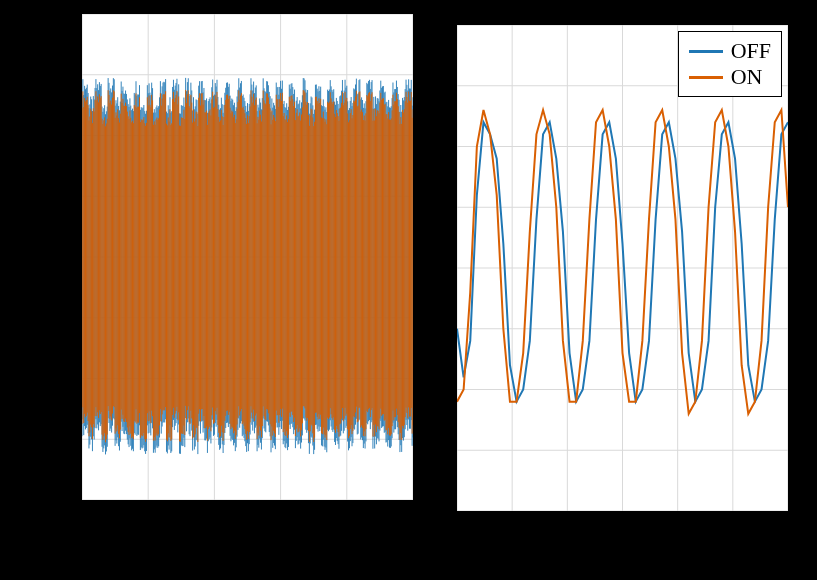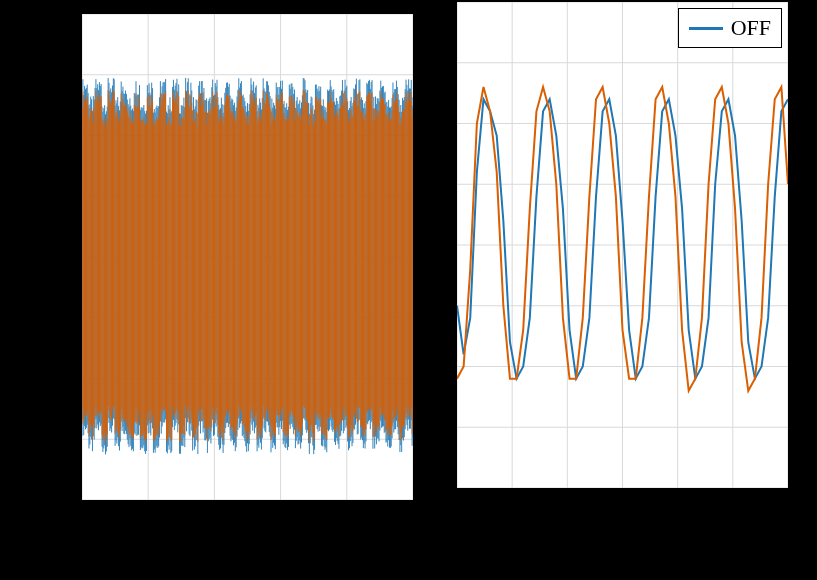--- a/index.html
+++ b/index.html
@@ -38,21 +38,21 @@
           <line x1="0" x2="331" y1="60.74999999999994" y2="60.74999999999994"></line>
           <line x1="0" x2="331" y1="0" y2="0"></line>
         </g>
       <g id="seriesL">
           <path d="M0,422.2125L0,82.01249999999999M0.8710526315789475,405.4146926456048L0.8710526315789475,65.21469264560477M1.742105263157895,421.16969886347L1.742105263157895,80.96969886346994M2.613157894736842,412.0388933231117L2.613157894736842,71.83889332311173M3.48421052631579,415.40120305616585L3.48421052631579,75.20120305616581M4.355263157894737,413.9478358170583L4.355263157894737,73.74783581705833M5.226315789473684,410.80206856231126L5.226315789473684,70.60206856231127M6.097368421052632,419.1948021281089L6.097368421052632,78.99480212810886M6.96842105263158,434.43945263456527L6.96842105263158,94.23945263456528M7.839473684210527,430.6028425657476L7.839473684210527,90.40284256574762M8.710526315789474,422.7316873653073L8.710526315789474,82.53168736530728M9.58157894736842,425.4713200946959L9.58157894736842,85.27132009469591M10.452631578947368,437.1744277902735L10.452631578947368,96.97442779027347M11.323684210526316,422.30049389213684L11.323684210526316,82.1004938921368M12.194736842105264,425.56544085514923L12.194736842105264,85.36544085514925M13.06578947368421,414.1603960079632L13.06578947368421,73.96039600796314M13.93684210526316,405.32013355843065L13.93684210526316,65.12013355843061M14.807894736842107,414.29928493462353L14.807894736842107,74.0992849346236M15.678947368421055,410.47220557413146L15.678947368421055,70.27220557413148M16.55,416.3323202870246L16.55,76.13232028702458M17.42105263157895,408.3546234528818L17.42105263157895,68.15462345288182M18.292105263157897,412.07884255984175L18.292105263157897,71.87884255984176M19.16315789473684,410.16802706056626L19.16315789473684,69.96802706056621M20.03421052631579,432.7950602959914L20.03421052631579,92.59506029599146M20.905263157894737,437.9632024698256L20.905263157894737,97.76320246982561M21.776315789473685,434.41468974311994L21.776315789473685,94.21468974311995M22.647368421052633,431.4102208803188L22.647368421052633,91.21022088031873M23.51842105263158,440.43171253066953L23.51842105263158,100.23171253066954M24.38947368421053,437.4867688566057L24.38947368421053,97.28676885660565M25.260526315789473,432.7794735081473L25.260526315789473,92.57947350814732M26.13157894736842,404.2593807951661L26.13157894736842,64.05938079516613M27.00263157894737,409.0283858960667L27.00263157894737,68.82838589606666M27.87368421052632,417.0055886846752L27.87368421052632,76.80558868467523M28.74473684210526,414.59365685576415L28.74473684210526,74.3936568557641M29.615789473684213,418.5566040324131L29.615789473684213,78.35660403241303M30.48684210526316,411.7163449427959L30.48684210526316,71.51634494279585M31.35789473684211,404.3242870448056L31.35789473684211,64.12428704480567M32.22894736842105,405.43513780245735L32.22894736842105,65.2351378024573M33.1,431.86670844998076L33.1,91.66670844998072M33.97105263157895,426.43696095246133L33.97105263157895,86.23696095246129M34.8421052631579,429.5634785104463L34.8421052631579,89.36347851044627M35.713157894736845,423.4105365323756L35.713157894736845,83.21053653237561M36.58421052631579,432.18007860190994L36.58421052631579,91.98007860190995M37.45526315789474,436.51126794363273L37.45526315789474,96.31126794363269M38.32631578947368,427.77632109898786L38.32631578947368,87.57632109898788M39.19736842105263,407.7059194996592L39.19736842105263,67.50591949965923M40.06842105263158,417.05135368604596L40.06842105263158,76.85135368604597M40.93947368421053,412.84664464477174L40.93947368421053,72.6466446447717M41.810526315789474,419.61488164172226L41.810526315789474,79.41488164172222M42.68157894736842,420.12783300276567L42.68157894736842,79.92783300276568M43.55263157894737,416.704906166353L43.55263157894737,76.50490616635295M44.42368421052632,420.10038732835994L44.42368421052632,79.90038732835995M45.294736842105266,425.63882837540103L45.294736842105266,85.43882837540104M46.165789473684214,430.3428030209996L46.165789473684214,90.14280302099957M47.03684210526316,433.0628672533961L47.03684210526316,92.86286725339613M47.9078947368421,424.52889822504187L47.9078947368421,84.32889822504183M48.77894736842106,431.786609334272L48.77894736842106,91.586609334272M49.650000000000006,436.33703043179116L49.650000000000006,96.13703043179117M50.52105263157895,434.79974771670476L50.52105263157895,94.59974771670471M51.3921052631579,437.249604596083L51.3921052631579,97.04960459608293M52.26315789473684,419.1177236193222L52.26315789473684,78.91772361932215M53.13421052631579,420.71447062600083L53.13421052631579,80.51447062600084M54.00526315789474,407.43390312704395L54.00526315789474,67.23390312704396M54.876315789473686,421.9086788382236L54.876315789473686,81.70867883822359M55.74736842105264,420.60767727222174L55.74736842105264,80.40767727222175M56.61842105263158,420.79956743216326L56.61842105263158,80.59956743216327M57.48947368421052,411.3208992459458L57.48947368421052,71.1208992459458M58.36052631578948,436.0365462279151L58.36052631578948,95.836546227915M59.231578947368426,433.36493657429645L59.231578947368426,93.16493657429646M60.10263157894737,434.45646699428744L60.10263157894737,94.2564669942874M60.97368421052632,433.73342790223865L60.97368421052632,93.53342790223866M61.84473684210526,431.19078651737584L61.84473684210526,90.99078651737585M62.71578947368422,437.27970624536266L62.71578947368422,97.07970624536267M63.58684210526316,439.91100288167206L63.58684210526316,99.71100288167207M64.4578947368421,436.96985204672995L64.4578947368421,96.76985204672997M65.32894736842105,411.37058213698515L65.32894736842105,71.17058213698516M66.2,419.4036116053612L66.2,79.20361160536117M67.07105263157895,409.58698058413137L67.07105263157895,69.38698058413132M67.9421052631579,418.8561559777092L67.9421052631579,78.65615597770915M68.81315789473685,421.4072351147688L68.81315789473685,81.20723511476876M69.6842105263158,408.83754718255784L69.6842105263158,68.63754718255791M70.55526315789474,414.34902555323305L70.55526315789474,74.14902555323306M71.42631578947369,438.8057745716122L71.42631578947369,98.60577457161213M72.29736842105264,435.38230421865376L72.29736842105264,95.18230421865371M73.16842105263159,438.7229943596203L73.16842105263159,98.52299435962027M74.03947368421052,433.57838496645763L74.03947368421052,93.37838496645759M74.91052631578948,431.6018427350953L74.91052631578948,91.40184273509533M75.78157894736843,433.9136425548724L75.78157894736843,93.71364255487242M76.65263157894736,432.3430526595397L76.65263157894736,92.1430526595397M77.52368421052633,423.524226855995L77.52368421052633,83.324226855995M78.39473684210526,407.3515712332272L78.39473684210526,67.15157123322723M79.26578947368422,419.63433974833L79.26578947368422,79.43433974832993M80.13684210526316,412.55834357875267L80.13684210526316,72.35834357875257M81.0078947368421,408.7740515102258L81.0078947368421,68.57405151022579M81.87894736842107,407.9798306021372L81.87894736842107,67.77983060213722M82.75,408.5234999830667L82.75,68.32349998306677M83.62105263157895,405.3011801610657L83.62105263157895,65.10118016106571M84.4921052631579,437.7721255264099L84.4921052631579,97.57212552640988M85.36315789473684,439.42103957260167L85.36315789473684,99.22103957260174M86.23421052631579,431.5084907557892L86.23421052631579,91.3084907557892M87.10526315789474,435.6235719554637L87.10526315789474,95.42357195546373M87.97631578947369,423.43376127213344L87.97631578947369,83.23376127213339M88.84736842105264,438.99888063302797L88.84736842105264,98.79888063302792M89.71842105263157,437.4206013664645L89.71842105263157,97.22060136646445M90.58947368421053,413.1441877261687L90.58947368421053,72.9441877261687M91.46052631578948,405.9339831349771L91.46052631578948,65.73398313497705M92.33157894736843,415.947825389074L92.33157894736843,75.74782538907402M93.20263157894738,411.78048889142957L93.20263157894738,71.58048889142958M94.07368421052632,409.1475737843615L94.07368421052632,68.94757378436151M94.94473684210527,404.9881270232856L94.94473684210527,64.78812702328565M95.8157894736842,418.41898159990524L95.8157894736842,78.21898159990525M96.68684210526317,410.526700366287L96.68684210526317,70.32670036628696M97.55789473684212,439.57975877901004L97.55789473684212,99.37975877900999M98.42894736842105,439.86360884707767L98.42894736842105,99.66360884707763M99.30000000000001,431.33576829698904L99.30000000000001,91.135768296989M100.17105263157896,432.11306410321794L100.17105263157896,91.91306410321795M101.0421052631579,431.91588057696424L101.0421052631579,91.71588057696425M101.91315789473684,423.736551735347L101.91315789473684,83.53655173534702M102.7842105263158,433.11848861760694L102.7842105263158,92.9184886176069M103.65526315789474,404.0765384916279L103.65526315789474,63.87653849162791M104.52631578947368,417.3292125447647L104.52631578947368,77.12921254476464M105.39736842105265,408.31252882651677L105.39736842105265,68.11252882651672M106.26842105263158,404.46284507238414L106.26842105263158,64.2628450723841M107.13947368421053,420.26872010568167L107.13947368421053,80.06872010568168M108.01052631578948,422.1932635308511L108.01052631578948,81.99326353085104M108.88157894736844,408.88276113318625L108.88157894736844,68.6827611331862M109.75263157894737,416.63324598133704L109.75263157894737,76.43324598133705M110.62368421052632,436.6236733612518L110.62368421052632,96.42367336125182M111.49473684210528,423.40858382843135L111.49473684210528,83.20858382843136M112.36578947368422,435.5221395853303L112.36578947368422,95.32213958533026M113.23684210526316,432.54620255109165L113.23684210526316,92.34620255109166M114.10789473684211,425.59577970051924L114.10789473684211,85.39577970051926M114.97894736842105,426.3193812754609L114.97894736842105,86.11938127546085M115.85000000000001,440.1010272248648L115.85000000000001,99.90102722486483M116.72105263157896,411.8533587545915L116.72105263157896,71.65335875459152M117.59210526315789,407.34571621001453L117.59210526315789,67.14571621001448M118.46315789473685,419.58548274634796L118.46315789473685,79.38548274634792M119.3342105263158,407.4902728480867L119.3342105263158,67.29027284808666M120.20526315789473,407.1796646202316L120.20526315789473,66.97966462023157M121.07631578947368,418.63838839248575L121.07631578947368,78.4383883924857M121.94736842105264,414.18259828484827L121.94736842105264,73.98259828484822M122.81842105263158,426.32752690773543L122.81842105263158,86.1275269077355M123.68947368421053,426.41348438800213L123.68947368421053,86.21348438800209M124.56052631578949,424.6563253048742L124.56052631578949,84.45632530487421M125.43157894736844,438.9261546149961L125.43157894736844,98.726154614996M126.30263157894737,427.2682297333573L126.30263157894737,87.06822973335727M127.17368421052632,425.2416352557237L127.17368421052632,85.04163525572369M128.04473684210527,423.49983432173775L128.04473684210527,83.29983432173776M128.9157894736842,429.48228214141625L128.9157894736842,89.28228214141626M129.78684210526316,413.4413106431623L129.78684210526316,73.24131064316225M130.6578947368421,405.71000891317124L130.6578947368421,65.51000891317125M131.52894736842106,421.91172991263085L131.52894736842106,81.71172991263086M132.4,420.72468435292865L132.4,80.52468435292866M133.27105263157895,409.2704308960598L133.27105263157895,69.07043089605975M134.1421052631579,412.6986382648074L134.1421052631579,72.49863826480743M135.01315789473685,405.94889248334715L135.01315789473685,65.7488924833471M135.8842105263158,423.14093306821667L135.8842105263158,82.94093306821668M136.75526315789475,430.91338108708806L136.75526315789475,90.71338108708801M137.6263157894737,435.8413355209859L137.6263157894737,95.64133552098588M138.49736842105264,434.3959134690682L138.49736842105264,94.19591346906816M139.3684210526316,423.88037786466555L139.3684210526316,83.68037786466556M140.23947368421054,430.4211345892143L140.23947368421054,90.22113458921427M141.11052631578949,439.0298931223715L141.11052631578949,98.82989312237152M141.98157894736843,431.03748531405955L141.98157894736843,90.83748531405956M142.85263157894738,418.9757979510916L142.85263157894738,78.77579795109159M143.72368421052633,413.9544884668377L143.72368421052633,73.75448846683764M144.59473684210528,408.9901789681497L144.59473684210528,68.79017896814963M145.46578947368423,408.6109386536573L145.46578947368423,68.4109386536573M146.33684210526317,413.02969532008154L146.33684210526317,72.82969532008156M147.20789473684212,409.94430386150395L147.20789473684212,69.74430386150397M148.07894736842104,421.8154125938144L148.07894736842104,81.61541259381437M148.95000000000002,427.28458799743214L148.95000000000002,87.08458799743215M149.82105263157897,424.7280728927258L149.82105263157897,84.52807289272573M150.69210526315788,425.8572862867239L150.69210526315788,85.65728628672389M151.56315789473686,431.3668682723692L151.56315789473686,91.16686827236919M152.4342105263158,428.8945958370294L152.4342105263158,88.6945958370294M153.30526315789473,437.1343725936688L153.30526315789473,96.93437259366874M154.17631578947368,433.35170534532716L154.17631578947368,93.15170534532717M155.04736842105265,422.6958850173127L155.04736842105265,82.49588501731273M155.91842105263157,415.9354045072056L155.91842105263157,75.73540450720554M156.78947368421052,404.4766867805153L156.78947368421052,64.27668678051538M157.6605263157895,413.7338319760671L157.6605263157895,73.53383197606712M158.53157894736844,409.43780050576044L158.53157894736844,69.23780050576045M159.40263157894736,407.1222055493341L159.40263157894736,66.92220554933408M160.2736842105263,422.1886269781723L160.2736842105263,81.9886269781723M161.1447368421053,420.7171444268082L161.1447368421053,80.51714442680822M162.0157894736842,423.928334538626L162.0157894736842,83.72833453862603M162.88684210526316,427.2796686126849L162.88684210526316,87.07966861268483M163.75789473684213,432.1209993777038L163.75789473684213,91.92099937770377M164.62894736842105,437.9323775666082L164.62894736842105,97.73237756660825M165.5,429.3084757163148L165.5,89.10847571631473M166.37105263157895,437.1534872247018L166.37105263157895,96.95348722470186M167.2421052631579,430.1685718800999L167.2421052631579,89.96857188009989M168.11315789473684,420.4954231453828L168.11315789473684,80.29542314538276M168.9842105263158,404.4619723045145L168.9842105263158,64.26197230451453M169.85526315789474,410.77432893467665L169.85526315789474,70.57432893467666M170.7263157894737,416.6520123367094L170.7263157894737,76.4520123367094M171.59736842105264,407.75437713569625L171.59736842105264,67.55437713569626M172.46842105263158,419.3159369640438L172.46842105263158,79.11593696404373M173.33947368421056,413.691400176347L173.33947368421056,73.49140017634704M174.21052631578948,411.59014212477604L174.21052631578948,71.39014212477605M175.08157894736843,437.2731574397892L175.08157894736843,97.07315743978921M175.95263157894738,430.92058785143274L175.95263157894738,90.72058785143264M176.82368421052632,433.6719333778583L176.82368421052632,93.4719333778583M177.69473684210527,424.6106373721441L177.69473684210527,84.4106373721441M178.56578947368422,428.77630947225043L178.56578947368422,88.57630947225039M179.43684210526314,435.52211364513914L179.43684210526314,95.32211364513915M180.30789473684212,424.27594629166083L180.30789473684212,84.07594629166084M181.17894736842106,404.5046854463609L181.17894736842106,64.30468544636085M182.05,414.4815821334472L182.05,74.28158213344727M182.92105263157896,417.2603420165178L182.92105263157896,77.06034201651784M183.7921052631579,418.3318906909264L183.7921052631579,78.13189069092641M184.66315789473686,407.3420732905359L184.66315789473686,67.14207329053585M185.53421052631577,407.6817693610095L185.53421052631577,67.48176936100953M186.40526315789475,411.4392715520204L186.40526315789475,71.2392715520204M187.2763157894737,418.0681488982059L187.2763157894737,77.8681488982059M188.14736842105265,422.36158810566695L188.14736842105265,82.16158810566691M189.0184210526316,438.3527870789035L189.0184210526316,98.15278707890343M189.88947368421054,424.6790415876594L189.88947368421054,84.47904158765937M190.76052631578946,433.83197771671587L190.76052631578946,93.63197771671582M191.6315789473684,429.027575001046L191.6315789473684,88.827575001046M192.5026315789474,431.54302936340457L192.5026315789474,91.34302936340458M193.37368421052633,435.1573147485788L193.37368421052633,94.95731474857882M194.24473684210528,408.7676132083801L194.24473684210528,68.56761320838012M195.11578947368423,413.50657445069083L195.11578947368423,73.30657445069079M195.98684210526315,413.16170733231377L195.98684210526315,72.96170733231372M196.8578947368421,420.87125419918357L196.8578947368421,80.67125419918352M197.72894736842105,413.1417285636322L197.72894736842105,72.94172856363218M198.60000000000002,407.01311895017204L198.60000000000002,66.81311895017211M199.47105263157897,414.9984304067514L199.47105263157897,74.79843040675144M200.34210526315792,406.7456398240849L200.34210526315792,66.5456398240849M201.21315789473687,430.245685045243L201.21315789473687,90.04568504524303M202.0842105263158,427.0987898492679L202.0842105263158,86.89878984926787M202.95526315789473,433.20216904929913L202.95526315789473,93.00216904929914M203.82631578947368,434.19588622391586L203.82631578947368,93.99588622391582M204.69736842105266,429.4345136413009L204.69736842105266,89.23451364130085M205.5684210526316,436.15766439818776L205.5684210526316,95.95766439818777M206.43947368421055,432.97497239055235L206.43947368421055,92.7749723905523M207.31052631578947,410.7764767978465L207.31052631578947,70.57647679784651M208.18157894736842,414.9486095979954L208.18157894736842,74.74860959799548M209.05263157894737,410.03076391202484L209.05263157894737,69.83076391202485M209.92368421052632,409.3891162176662L209.92368421052632,69.18911621766614M210.7947368421053,413.26023003397967L210.7947368421053,73.06023003397968M211.66578947368424,420.1626444083796L211.66578947368424,79.96264440837956M212.53684210526316,415.76011163329133L212.53684210526316,75.56011163329134M213.4078947368421,434.1518805962338L213.4078947368421,93.95188059623382M214.27894736842106,426.85726367789493L214.27894736842106,86.65726367789495M215.15,423.27022983966197L215.15,83.07022983966192M216.02105263157895,430.53049593473025L216.02105263157895,90.33049593473021M216.89210526315793,429.79749269891147L216.89210526315793,89.59749269891142M217.76315789473688,426.5058092649748L217.76315789473688,86.30580926497476M218.6342105263158,434.5964077378439L218.6342105263158,94.39640773784384M219.50526315789475,428.5608721297466L219.50526315789475,88.36087212974667M220.3763157894737,421.42858347700343L220.3763157894737,81.22858347700338M221.24736842105264,404.2225993502774L221.24736842105264,64.0225993502774M222.1184210526316,404.64729368664865L222.1184210526316,64.44729368664866M222.98947368421057,406.5153950547168L222.98947368421057,66.31539505471687M223.86052631578946,415.73051932823984L223.86052631578946,75.53051932823979M224.73157894736843,418.792827592698L224.73157894736843,78.59282759269797M225.60263157894738,416.22417393051603L225.60263157894738,76.02417393051599M226.47368421052633,429.23052332082597L226.47368421052633,89.03052332082592M227.34473684210528,439.9001670327235L227.34473684210528,99.70016703272353M228.21578947368423,429.47985965828104L228.21578947368423,89.27985965828105M229.08684210526314,422.695864564011L229.08684210526314,82.49586456401101M229.9578947368421,423.67362398997847L229.9578947368421,83.47362398997848M230.82894736842107,431.5337317560161L230.82894736842107,91.33373175601605M231.70000000000002,440.1039021726793L231.70000000000002,99.9039021726793M232.57105263157897,435.81281905834766L232.57105263157897,95.61281905834767M233.4421052631579,410.97217130556476L233.4421052631579,70.77217130556477M234.31315789473686,410.6961410830321L234.31315789473686,70.49614108303211M235.18421052631578,414.88940035345604L235.18421052631578,74.68940035345605M236.05526315789473,417.6105266880375L236.05526315789473,77.41052668803746M236.9263157894737,412.4485534304902L236.9263157894737,72.24855343049018M237.79736842105265,417.0869304863578L237.79736842105265,76.88693048635776M238.6684210526316,412.8658191781522L238.6684210526316,72.66581917815216M239.53947368421055,431.4442575149485L239.53947368421055,91.24425751494846M240.41052631578947,432.3344803117626L240.41052631578947,92.13448031176256M241.28157894736842,425.5932498063372L241.28157894736842,85.39324980633717M242.15263157894736,432.5591850003528L242.15263157894736,92.3591850003528M243.02368421052634,435.84391409832733L243.02368421052634,95.64391409832734M243.8947368421053,433.49743030562877L243.8947368421053,93.29743030562878M244.76578947368424,438.26875370819613L244.76578947368424,98.0687537081962M245.63684210526316,415.8513870983547L245.63684210526316,75.65138709835463M246.5078947368421,417.22185251182873L246.5078947368421,77.02185251182868M247.37894736842105,415.6638903080737L247.37894736842105,75.46389030807364M248.25,406.32588142867115L248.25,66.12588142867116M249.12105263157898,412.51550099714785L249.12105263157898,72.31550099714786M249.99210526315792,416.08541357651427L249.99210526315792,75.88541357651428M250.86315789473687,417.94155827678316L250.86315789473687,77.74155827678311M251.7342105263158,415.48036515036256L251.7342105263158,75.28036515036257M252.60526315789474,427.9240114830386L252.60526315789474,87.72401148303862M253.4763157894737,430.9727669116607L253.4763157894737,90.77276691166071M254.34736842105264,424.09167006915504L254.34736842105264,83.89167006915505M255.2184210526316,427.1434672132362L255.2184210526316,86.94346721323615M256.08947368421053,430.1478249323942L256.08947368421053,89.94782493239421M256.9605263157895,434.80039456227195L256.9605263157895,94.6003945622719M257.8315789473684,422.43728277128923L257.8315789473684,82.23728277128924M258.7026315789474,421.6430013707309L258.7026315789474,81.44300137073088M259.5736842105263,416.8739007484687L259.5736842105263,76.67390074846872M260.44473684210527,406.1760569945782L260.44473684210527,65.97605699457813M261.3157894736842,419.35745829058305L261.3157894736842,79.15745829058312M262.18684210526317,416.73243870521253L262.18684210526317,76.5324387052126M263.0578947368421,405.94741333494966L263.0578947368421,65.74741333494967M263.92894736842106,413.8867800371687L263.92894736842106,73.68678003716872M264.8,411.8758655029138L264.8,71.67586550291384M265.67105263157896,427.53224485380576L265.67105263157896,87.33224485380572M266.5421052631579,436.3335602793084L266.5421052631579,96.13356027930843M267.41315789473686,434.2429565989285L267.41315789473686,94.04295659892853M268.2842105263158,427.1373947115668L268.2842105263158,86.93739471156675M269.15526315789475,423.2538023616644L269.15526315789475,83.0538023616644M270.0263157894737,432.27039496423004L270.0263157894737,92.07039496422999M270.89736842105265,429.0911528881606L270.89736842105265,88.89115288816055M271.7684210526316,414.5696581403L271.7684210526316,74.36965814030003M272.63947368421054,415.5515415158176L272.63947368421054,75.35154151581759M273.5105263157895,410.6999759275168L273.5105263157895,70.4999759275168M274.38157894736844,404.8338813580285L274.38157894736844,64.63388135802853M275.2526315789474,420.43544927997465L275.2526315789474,80.2354492799746M276.12368421052633,419.70671276608357L276.12368421052633,79.50671276608352M276.9947368421053,406.2795310090304L276.9947368421053,66.0795310090304M277.86578947368423,405.4832453559215L277.86578947368423,65.28324535592151M278.7368421052632,425.5599107724761L278.7368421052632,85.3599107724761M279.6078947368421,423.5725625023473L279.6078947368421,83.37256250234731M280.4789473684211,426.20246734929407L280.4789473684211,86.00246734929408M281.35,434.0687252406571L281.35,93.86872524065711M282.22105263157897,429.5671567587677L282.22105263157897,89.36715675876763M283.0921052631579,434.5505189899158L283.0921052631579,94.35051898991577M283.96315789473687,427.3938607373663L283.96315789473687,87.19386073736626M284.8342105263158,409.0507900953959L284.8342105263158,68.85079009539595M285.70526315789476,410.3102776272014L285.70526315789476,70.11027762720141M286.5763157894737,407.26841629219655L286.5763157894737,67.0684162921965M287.44736842105266,406.0235804322971L287.44736842105266,65.82358043229709M288.3184210526316,415.1361378538164L288.3184210526316,74.93613785381638M289.18947368421055,408.2746176179856L289.18947368421055,68.07461761798561M290.06052631578945,406.31577716207397L290.06052631578945,66.11577716207393M290.93157894736845,434.7535585296796L290.93157894736845,94.5535585296796M291.8026315789474,423.07674567373095L291.8026315789474,82.87674567373097M292.67368421052635,434.4872094255694L292.67368421052635,94.28720942556942M293.5447368421053,422.61656466622026L293.5447368421053,82.41656466622021M294.41578947368424,430.29717577026406L294.41578947368424,90.09717577026402M295.28684210526313,424.2886071586201L295.28684210526313,84.08860715862005M296.1578947368421,424.7601810149823L296.1578947368421,84.56018101498228M297.0289473684211,427.41123456796066L297.0289473684211,87.21123456796067M297.90000000000003,416.6977523604306L297.90000000000003,76.49775236043064M298.771052631579,406.8581175736481L298.771052631579,66.6581175736481M299.64210526315793,413.9430187919452L299.64210526315793,73.74301879194519M300.5131578947369,412.612163049523L300.5131578947369,72.41216304952303M301.38421052631577,412.2027575672504L301.38421052631577,72.0027575672504M302.2552631578947,418.78942678239946L302.2552631578947,78.58942678239941M303.1263157894737,417.85673862473766L303.1263157894737,77.65673862473773M303.99736842105267,428.5369033705283L303.99736842105267,88.33690337052832M304.8684210526316,428.0296454183722L304.8684210526316,87.8296454183722M305.73947368421057,432.54050581322247L305.73947368421057,92.34050581322242M306.61052631578946,426.12639441507525L306.61052631578946,85.92639441507521M307.4815789473684,433.6018261042784L307.4815789473684,93.40182610427831M308.35263157894735,433.9757808272492L308.35263157894735,93.77578082724915M309.22368421052636,432.4552482860402L309.22368421052636,92.25524828604023M310.0947368421053,424.2862000118218L310.0947368421053,84.0862000118218M310.96578947368425,408.7063890143975L310.96578947368425,68.50638901439748M311.83684210526314,418.5953787922164L311.83684210526314,78.39537879221643M312.7078947368421,415.3209389183165L312.7078947368421,75.12093891831643M313.57894736842104,415.2557012332769L313.57894736842104,75.05570123327686M314.45,406.7816365970837L314.45,66.58163659708373M315.321052631579,413.1653983847101L315.321052631579,72.96539838471006M316.19210526315794,420.2892640860543L316.19210526315794,80.0892640860543M317.0631578947369,425.96250616544256L317.0631578947369,85.76250616544257M317.9342105263158,438.08402065943926L317.9342105263158,97.88402065943922M318.80526315789473,431.20029379640636L318.80526315789473,91.00029379640642M319.6763157894737,437.9200813076128L319.6763157894737,97.72008130761282M320.5473684210526,424.1134471998248L320.5473684210526,83.91344719982476M321.41842105263163,426.560292819013L321.41842105263163,86.36029281901295M322.2894736842106,423.29166083106765L322.2894736842106,83.0916608310676M323.16052631578947,415.29816119047956L323.16052631578947,75.09816119047957M324.0315789473684,405.84306859897777L324.0315789473684,65.64306859897778M324.90263157894736,411.02854451168133L324.90263157894736,70.82854451168134M325.7736842105263,416.6874615616465L325.7736842105263,76.48746156164651M326.64473684210526,405.53937210124803L326.64473684210526,65.3393721012481M327.51578947368426,414.6941514641385L327.51578947368426,74.49415146413844M328.38684210526316,414.7491040834426L328.38684210526316,74.54910408344256M329.2578947368421,406.0903169889703L329.2578947368421,65.89031698897031M330.12894736842105,431.81447548728704L330.12894736842105,91.61447548728705M331,423.42815323873566L331,83.22815323873562" stroke="#1f77b4" stroke-width="1" opacity="0.9"></path>
           <path d="M0,410.0625L0,94.16249999999997M0.8710526315789475,393.26469264560484L0.8710526315789475,77.3646926456048M1.742105263157895,409.01969886346996L1.742105263157895,93.11969886346998M2.613157894736842,399.88889332311174L2.613157894736842,83.98889332311177M3.48421052631579,403.2512030561658L3.48421052631579,87.35120305616579M4.355263157894737,401.79783581705834L4.355263157894737,85.89783581705836M5.226315789473684,398.65206856231123L5.226315789473684,82.75206856231131M6.097368421052632,407.04480212810887L6.097368421052632,91.14480212810889M6.96842105263158,422.2894526345653L6.96842105263158,106.38945263456532M7.839473684210527,418.4528425657476L7.839473684210527,102.5528425657476M8.710526315789474,410.5816873653073L8.710526315789474,94.68168736530731M9.58157894736842,413.32132009469586L9.58157894736842,97.42132009469589M10.452631578947368,425.0244277902735L10.452631578947368,109.1244277902735M11.323684210526316,410.1504938921368L11.323684210526316,94.25049389213683M12.194736842105264,413.41544085514926L12.194736842105264,97.51544085514928M13.06578947368421,402.01039600796315L13.06578947368421,86.11039600796317M13.93684210526316,393.1701335584306L13.93684210526316,77.27013355843064M14.807894736842107,402.14928493462355L14.807894736842107,86.24928493462357M15.678947368421055,398.32220557413143L15.678947368421055,82.42220557413151M16.55,404.1823202870246L16.55,88.28232028702462M17.42105263157895,396.2046234528818L17.42105263157895,80.3046234528818M18.292105263157897,399.9288425598417L18.292105263157897,84.02884255984173M19.16315789473684,398.0180270605663L19.16315789473684,82.11802706056625M20.03421052631579,420.6450602959914L20.03421052631579,104.74506029599144M20.905263157894737,425.81320246982557L20.905263157894737,109.91320246982559M21.776315789473685,422.2646897431199L21.776315789473685,106.36468974311992M22.647368421052633,419.2602208803188L22.647368421052633,103.36022088031876M23.51842105263158,428.28171253066955L23.51842105263158,112.38171253066957M24.38947368421053,425.33676885660566L24.38947368421053,109.43676885660568M25.260526315789473,420.62947350814727L25.260526315789473,104.72947350814735M26.13157894736842,392.1093807951661L26.13157894736842,76.20938079516617M27.00263157894737,396.8783858960667L27.00263157894737,80.9783858960667M27.87368421052632,404.85558868467524L27.87368421052632,88.9555886846752M28.74473684210526,402.4436568557641L28.74473684210526,86.54365685576414M29.615789473684213,406.40660403241304L29.615789473684213,90.50660403241307M30.48684210526316,399.56634494279587L30.48684210526316,83.66634494279589M31.35789473684211,392.1742870448056L31.35789473684211,76.27428704480565M32.22894736842105,393.2851378024573L32.22894736842105,77.38513780245734M33.1,419.71670844998073L33.1,103.8167084499807M33.97105263157895,414.2869609524613L33.97105263157895,98.38696095246132M34.8421052631579,417.4134785104463L34.8421052631579,101.51347851044625M35.713157894736845,411.26053653237557L35.713157894736845,95.36053653237565M36.58421052631579,420.0300786019099L36.58421052631579,104.13007860190993M37.45526315789474,424.3612679436327L37.45526315789474,108.46126794363272M38.32631578947368,415.62632109898783L38.32631578947368,99.72632109898791M39.19736842105263,395.55591949965924L39.19736842105263,79.6559194996592M40.06842105263158,404.901353686046L40.06842105263158,89.001353686046M40.93947368421053,400.6966446447717L40.93947368421053,84.79664464477167M41.810526315789474,407.46488164172223L41.810526315789474,91.56488164172225M42.68157894736842,407.9778330027657L42.68157894736842,92.07783300276566M43.55263157894737,404.55490616635296L43.55263157894737,88.65490616635299M44.42368421052632,407.9503873283599L44.42368421052632,92.05038732835993M45.294736842105266,413.488828375401L45.294736842105266,97.58882837540108M46.165789473684214,418.1928030209996L46.165789473684214,102.2928030209996M47.03684210526316,420.91286725339614L47.03684210526316,105.01286725339617M47.9078947368421,412.37889822504184L47.9078947368421,96.4788982250418M48.77894736842106,419.63660933427195L48.77894736842106,103.73660933427203M49.650000000000006,424.1870304317912L49.650000000000006,108.28703043179121M50.52105263157895,422.6497477167048L50.52105263157895,106.7497477167048M51.3921052631579,425.09960459608294L51.3921052631579,109.19960459608296M52.26315789473684,406.96772361932216L52.26315789473684,91.06772361932218M53.13421052631579,408.5644706260008L53.13421052631579,92.66447062600082M54.00526315789474,395.2839031270439L54.00526315789474,79.38390312704394M54.876315789473686,409.75867883822355L54.876315789473686,93.85867883822357M55.74736842105264,408.45767727222176L55.74736842105264,92.55767727222178M56.61842105263158,408.6495674321632L56.61842105263158,92.7495674321633M57.48947368421052,399.17089924594575L57.48947368421052,83.27089924594583M58.36052631578948,423.886546227915L58.36052631578948,107.98654622791503M59.231578947368426,421.2149365742965L59.231578947368426,105.31493657429644M60.10263157894737,422.3064669942874L60.10263157894737,106.40646699428743M60.97368421052632,421.58342790223867L60.97368421052632,105.68342790223869M61.84473684210526,419.0407865173758L61.84473684210526,103.14078651737583M62.71578947368422,425.1297062453626L62.71578947368422,109.22970624536265M63.58684210526316,427.7610028816721L63.58684210526316,111.86100288167205M64.4578947368421,424.81985204673L64.4578947368421,108.91985204672994M65.32894736842105,399.2205821369852L65.32894736842105,83.32058213698514M66.2,407.2536116053612L66.2,91.35361160536121M67.07105263157895,397.43698058413133L67.07105263157895,81.53698058413136M67.9421052631579,406.70615597770916L67.9421052631579,90.80615597770918M68.81315789473685,409.25723511476883L68.81315789473685,93.3572351147688M69.6842105263158,396.68754718255786L69.6842105263158,80.78754718255789M70.55526315789474,402.19902555323307L70.55526315789474,86.29902555323304M71.42631578947369,426.65577457161214L71.42631578947369,110.75577457161216M72.29736842105264,423.2323042186537L72.29736842105264,107.33230421865375M73.16842105263159,426.57299435962034L73.16842105263159,110.6729943596203M74.03947368421052,421.4283849664576L74.03947368421052,105.52838496645762M74.91052631578948,419.4518427350953L74.91052631578948,103.55184273509536M75.78157894736843,421.7636425548724L75.78157894736843,105.8636425548724M76.65263157894736,420.1930526595397L76.65263157894736,104.29305265953974M77.52368421052633,411.37422685599495L77.52368421052633,95.47422685599503M78.39473684210526,395.20157123322724L78.39473684210526,79.30157123322726M79.26578947368422,407.48433974832994L79.26578947368422,91.58433974832997M80.13684210526316,400.40834357875264L80.13684210526316,84.5083435787526M81.0078947368421,396.62405151022574L81.0078947368421,80.72405151022576M81.87894736842107,395.8298306021372L81.87894736842107,79.9298306021372M82.75,396.3734999830667L82.75,80.47349998306674M83.62105263157895,393.15118016106567L83.62105263157895,77.25118016106575M84.4921052631579,425.62212552640995L84.4921052631579,109.72212552640997M85.36315789473684,427.2710395726017L85.36315789473684,111.37103957260172M86.23421052631579,419.35849075578915L86.23421052631579,103.45849075578917M87.10526315789474,423.47357195546374L87.10526315789474,107.57357195546376M87.97631578947369,411.2837612721334L87.97631578947369,95.38376127213343M88.84736842105264,426.84888063302793L88.84736842105264,110.94888063302795M89.71842105263157,425.2706013664645L89.71842105263157,109.37060136646448M90.58947368421053,400.99418772616866L90.58947368421053,85.09418772616868M91.46052631578948,393.78398313497706L91.46052631578948,77.88398313497709M92.33157894736843,403.79782538907403L92.33157894736843,87.89782538907406M93.20263157894738,399.63048889142954L93.20263157894738,83.73048889142956M94.07368421052632,396.9975737843615L94.07368421052632,81.09757378436154M94.94473684210527,392.83812702328555L94.94473684210527,76.93812702328563M95.8157894736842,406.26898159990526L95.8157894736842,90.36898159990528M96.68684210526317,398.37670036628697L96.68684210526317,82.47670036628699M97.55789473684212,427.42975877901006L97.55789473684212,111.52975877901002M98.42894736842105,427.71360884707764L98.42894736842105,111.81360884707766M99.30000000000001,419.185768296989L99.30000000000001,103.28576829698903M100.17105263157896,419.9630641032179L100.17105263157896,104.06306410321798M101.0421052631579,419.76588057696426L101.0421052631579,103.86588057696429M101.91315789473684,411.586551735347L101.91315789473684,95.686551735347M102.7842105263158,420.9684886176069L102.7842105263158,105.06848861760687M103.65526315789474,391.92653849162787L103.65526315789474,76.02653849162795M104.52631578947368,405.1792125447647L104.52631578947368,89.27921254476468M105.39736842105265,396.1625288265168L105.39736842105265,80.26252882651676M106.26842105263158,392.3128450723841L106.26842105263158,76.41284507238413M107.13947368421053,408.1187201056817L107.13947368421053,92.21872010568165M108.01052631578948,410.04326353085105L108.01052631578948,94.14326353085107M108.88157894736844,396.7327611331863L108.88157894736844,80.83276113318624M109.75263157894737,404.48324598133706L109.75263157894737,88.58324598133709M110.62368421052632,424.4736733612518L110.62368421052632,108.57367336125179M111.49473684210528,411.25858382843137L111.49473684210528,95.35858382843134M112.36578947368422,423.3721395853303L112.36578947368422,107.4721395853303M113.23684210526316,420.3962025510917L113.23684210526316,104.4962025510917M114.10789473684211,413.4457797005192L114.10789473684211,97.54577970051923M114.97894736842105,414.16938127546086L114.97894736842105,98.26938127546089M115.85000000000001,427.9510272248648L115.85000000000001,112.05102722486481M116.72105263157896,399.7033587545915L116.72105263157896,83.8033587545915M117.59210526315789,395.1957162100145L117.59210526315789,79.29571621001446M118.46315789473685,407.43548274634793L118.46315789473685,91.53548274634795M119.3342105263158,395.34027284808667L119.3342105263158,79.44027284808669M120.20526315789473,395.0296646202316L120.20526315789473,79.12966462023161M121.07631578947368,406.4883883924857L121.07631578947368,90.58838839248574M121.94736842105264,402.03259828484823L121.94736842105264,86.1325982848482M122.81842105263158,414.17752690773546L122.81842105263158,98.27752690773548M123.68947368421053,414.26348438800215L123.68947368421053,98.36348438800212M124.56052631578949,412.50632530487417L124.56052631578949,96.60632530487419M125.43157894736844,426.7761546149961L125.43157894736844,110.8761546149961M126.30263157894737,415.1182297333573L126.30263157894737,99.21822973335725M127.17368421052632,413.09163525572365L127.17368421052632,97.19163525572367M128.04473684210527,411.3498343217378L128.04473684210527,95.44983432173774M128.9157894736842,417.3322821414163L128.9157894736842,101.4322821414163M129.78684210526316,401.29131064316226L129.78684210526316,85.39131064316223M130.6578947368421,393.56000891317126L130.6578947368421,77.66000891317123M131.52894736842106,409.7617299126308L131.52894736842106,93.86172991263084M132.4,408.57468435292867L132.4,92.6746843529287M133.27105263157895,397.12043089605976L133.27105263157895,81.22043089605978M134.1421052631579,400.5486382648074L134.1421052631579,84.64863826480746M135.01315789473685,393.7988924833471L135.01315789473685,77.89889248334714M135.8842105263158,410.99093306821663L135.8842105263158,95.09093306821666M136.75526315789475,418.763381087088L136.75526315789475,102.86338108708799M137.6263157894737,423.69133552098594L137.6263157894737,107.79133552098591M138.49736842105264,422.24591346906817L138.49736842105264,106.3459134690682M139.3684210526316,411.73037786466557L139.3684210526316,95.83037786466559M140.23947368421054,418.2711345892143L140.23947368421054,102.37113458921431M141.11052631578949,426.87989312237147L141.11052631578949,110.97989312237155M141.98157894736843,418.8874853140595L141.98157894736843,102.98748531405954M142.85263157894738,406.8257979510916L142.85263157894738,90.92579795109162M143.72368421052633,401.80448846683765L143.72368421052633,85.90448846683762M144.59473684210528,396.84017896814964L144.59473684210528,80.94017896814967M145.46578947368423,396.46093865365725L145.46578947368423,80.56093865365733M146.33684210526317,400.8796953200815L146.33684210526317,84.97969532008153M147.20789473684212,397.794303861504L147.20789473684212,81.89430386150394M148.07894736842104,409.6654125938144L148.07894736842104,93.7654125938144M148.95000000000002,415.13458799743216L148.95000000000002,99.23458799743219M149.82105263157897,412.5780728927258L149.82105263157897,96.67807289272577M150.69210526315788,413.70728628672384L150.69210526315788,97.80728628672392M151.56315789473686,419.2168682723692L151.56315789473686,103.31686827236922M152.4342105263158,416.74459583702935L152.4342105263158,100.84459583702937M153.30526315789473,424.9843725936687L153.30526315789473,109.08437259366877M154.17631578947368,421.2017053453271L154.17631578947368,105.30170534532715M155.04736842105265,410.54588501731274L155.04736842105265,94.64588501731271M155.91842105263157,403.78540450720556L155.91842105263157,87.88540450720558M156.78947368421052,392.32668678051533L156.78947368421052,76.42668678051535M157.6605263157895,401.5838319760671L157.6605263157895,85.6838319760671M158.53157894736844,397.2878005057604L158.53157894736844,81.38780050576042M159.40263157894736,394.9722055493341L159.40263157894736,79.07220554933406M160.2736842105263,410.0386269781723L160.2736842105263,94.13862697817228M161.1447368421053,408.56714442680817L161.1447368421053,92.66714442680819M162.0157894736842,411.77833453862604L162.0157894736842,95.87833453862606M162.88684210526316,415.1296686126849L162.88684210526316,99.22966861268486M163.75789473684213,419.9709993777038L163.75789473684213,104.0709993777038M164.62894736842105,425.7823775666082L164.62894736842105,109.88237756660823M165.5,417.15847571631474L165.5,101.2584757163147M166.37105263157895,425.0034872247018L166.37105263157895,109.10348722470184M167.2421052631579,418.01857188009984L167.2421052631579,102.11857188009986M168.11315789473684,408.3454231453828L168.11315789473684,92.44542314538279M168.9842105263158,392.31197230451454L168.9842105263158,76.41197230451456M169.85526315789474,398.62432893467667L169.85526315789474,82.72432893467669M170.7263157894737,404.5020123367094L170.7263157894737,88.60201233670944M171.59736842105264,395.60437713569627L171.59736842105264,79.70437713569629M172.46842105263158,407.1659369640438L172.46842105263158,91.26593696404376M173.33947368421056,401.541400176347L173.33947368421056,85.64140017634702M174.21052631578948,399.440142124776L174.21052631578948,83.54014212477608M175.08157894736843,425.12315743978917L175.08157894736843,109.22315743978919M175.95263157894738,418.7705878514327L175.95263157894738,102.87058785143267M176.82368421052632,421.5219333778583L176.82368421052632,105.62193337785828M177.69473684210527,412.4606373721441L177.69473684210527,96.56063737214413M178.56578947368422,416.62630947225045L178.56578947368422,100.72630947225042M179.43684210526314,423.3721136451391L179.43684210526314,107.47211364513913M180.30789473684212,412.1259462916608L180.30789473684212,96.22594629166082M181.17894736842106,392.3546854463609L181.17894736842106,76.45468544636088M182.05,402.3315821334472L182.05,86.43158213344725M182.92105263157896,405.1103420165178L182.92105263157896,89.21034201651787M183.7921052631579,406.18189069092637L183.7921052631579,90.28189069092645M184.66315789473686,395.19207329053586L184.66315789473686,79.29207329053588M185.53421052631577,395.53176936100954L185.53421052631577,79.63176936100956M186.40526315789475,399.28927155202035L186.40526315789475,83.38927155202038M187.2763157894737,405.9181488982059L187.2763157894737,90.01814889820588M188.14736842105265,410.2115881056669L188.14736842105265,94.31158810566694M189.0184210526316,426.20278707890344L189.0184210526316,110.30278707890346M189.88947368421054,412.5290415876594L189.88947368421054,96.62904158765934M190.76052631578946,421.68197771671583L190.76052631578946,105.78197771671586M191.6315789473684,416.87757500104595L191.6315789473684,100.97757500104603M192.5026315789474,419.39302936340454L192.5026315789474,103.49302936340462M193.37368421052633,423.0073147485788L193.37368421052633,107.1073147485788M194.24473684210528,396.61761320838013L194.24473684210528,80.71761320838016M195.11578947368423,401.3565744506908L195.11578947368423,85.45657445069082M195.98684210526315,401.01170733231373L195.98684210526315,85.11170733231376M196.8578947368421,408.72125419918353L196.8578947368421,92.82125419918356M197.72894736842105,400.9917285636322L197.72894736842105,85.09172856363222M198.60000000000002,394.86311895017207L198.60000000000002,78.96311895017209M199.47105263157897,402.8484304067514L199.47105263157897,86.94843040675141M200.34210526315792,394.59563982408486L200.34210526315792,78.69563982408494M201.21315789473687,418.09568504524304L201.21315789473687,102.19568504524307M202.0842105263158,414.9487898492679L202.0842105263158,99.0487898492679M202.95526315789473,421.0521690492991L202.95526315789473,105.15216904929912M203.82631578947368,422.04588622391583L203.82631578947368,106.14588622391585M204.69736842105266,417.28451364130086L204.69736842105266,101.38451364130083M205.5684210526316,424.0076643981878L205.5684210526316,108.10766439818781M206.43947368421055,420.8249723905524L206.43947368421055,104.92497239055234M207.31052631578947,398.62647679784646L207.31052631578947,82.72647679784649M208.18157894736842,402.79860959799544L208.18157894736842,86.89860959799546M209.05263157894737,397.88076391202486L209.05263157894737,81.98076391202483M209.92368421052632,397.23911621766615L209.92368421052632,81.33911621766617M210.7947368421053,401.11023003397963L210.7947368421053,85.21023003397966M211.66578947368424,408.0126444083796L211.66578947368424,92.1126444083796M212.53684210526316,403.61011163329135L212.53684210526316,87.71011163329138M213.4078947368421,422.00188059623383L213.4078947368421,106.10188059623385M214.27894736842106,414.70726367789496L214.27894736842106,98.80726367789492M215.15,411.120229839662L215.15,95.22022983966195M216.02105263157895,418.3804959347302L216.02105263157895,102.48049593473024M216.89210526315793,417.64749269891144L216.89210526315793,101.74749269891146M217.76315789473688,414.35580926497477L217.76315789473688,98.45580926497479M218.6342105263158,422.44640773784386L218.6342105263158,106.54640773784382M219.50526315789475,416.4108721297466L219.50526315789475,100.51087212974664M220.3763157894737,409.2785834770034L220.3763157894737,93.37858347700342M221.24736842105264,392.0725993502774L221.24736842105264,76.17259935027744M222.1184210526316,392.4972936866487L222.1184210526316,76.59729368664864M222.98947368421057,394.3653950547168L222.98947368421057,78.46539505471685M223.86052631578946,403.5805193282398L223.86052631578946,87.68051932823982M224.73157894736843,406.642827592698L224.73157894736843,90.742827592698M225.60263157894738,404.074173930516L225.60263157894738,88.17417393051602M226.47368421052633,417.080523320826L226.47368421052633,101.18052332082596M227.34473684210528,427.7501670327235L227.34473684210528,111.8501670327235M228.21578947368423,417.329859658281L228.21578947368423,101.42985965828103M229.08684210526314,410.545864564011L229.08684210526314,94.64586456401105M229.9578947368421,411.5236239899785L229.9578947368421,95.62362398997851M230.82894736842107,419.38373175601606L230.82894736842107,103.48373175601608M231.70000000000002,427.9539021726793L231.70000000000002,112.05390217267933M232.57105263157897,423.6628190583477L232.57105263157897,107.7628190583477M233.4421052631579,398.8221713055648L233.4421052631579,82.92217130556475M234.31315789473686,398.5461410830321L234.31315789473686,82.64614108303209M235.18421052631578,402.739400353456L235.18421052631578,86.83940035345609M236.05526315789473,405.4605266880375L236.05526315789473,89.5605266880375M236.9263157894737,400.2985534304902L236.9263157894737,84.39855343049021M237.79736842105265,404.93693048635777L237.79736842105265,89.03693048635779M238.6684210526316,400.7158191781522L238.6684210526316,84.8158191781522M239.53947368421055,419.29425751494847L239.53947368421055,103.39425751494844M240.41052631578947,420.18448031176257L240.41052631578947,104.2844803117626M241.28157894736842,413.4432498063372L241.28157894736842,97.54324980633714M242.15263157894736,420.40918500035275L242.15263157894736,104.50918500035283M243.02368421052634,423.6939140983273L243.02368421052634,107.79391409832738M243.8947368421053,421.3474303056288L243.8947368421053,105.44743030562876M244.76578947368424,426.11875370819615L244.76578947368424,110.21875370819618M245.63684210526316,403.70138709835464L245.63684210526316,87.80138709835467M246.5078947368421,405.0718525118287L246.5078947368421,89.17185251182866M247.37894736842105,403.51389030807366L247.37894736842105,87.61389030807362M248.25,394.1758814286712L248.25,78.2758814286712M249.12105263157898,400.3655009971479L249.12105263157898,84.4655009971479M249.99210526315792,403.9354135765143L249.99210526315792,88.03541357651426M250.86315789473687,405.7915582767831L250.86315789473687,89.89155827678314M251.7342105263158,403.3303651503626L251.7342105263158,87.43036515036255M252.60526315789474,415.77401148303863L252.60526315789474,99.87401148303866M253.4763157894737,418.82276691166066L253.4763157894737,102.92276691166074M254.34736842105264,411.94167006915507L254.34736842105264,96.04167006915503M255.2184210526316,414.99346721323616L255.2184210526316,99.09346721323612M256.08947368421053,417.99782493239417L256.08947368421053,102.09782493239419M256.9605263157895,422.65039456227197L256.9605263157895,106.75039456227194M257.8315789473684,410.28728277128926L257.8315789473684,94.38728277128922M258.7026315789474,409.49300137073084L258.7026315789474,93.59300137073086M259.5736842105263,404.72390074846874L259.5736842105263,88.8239007484687M260.44473684210527,394.02605699457814L260.44473684210527,78.12605699457816M261.3157894736842,407.2074582905831L261.3157894736842,91.3074582905831M262.18684210526317,404.58243870521255L262.18684210526317,88.68243870521258M263.0578947368421,393.7974133349496L263.0578947368421,77.8974133349497M263.92894736842106,401.73678003716867L263.92894736842106,85.8367800371687M264.8,399.7258655029138L264.8,83.82586550291381M265.67105263157896,415.38224485380573L265.67105263157896,99.4822448538057M266.5421052631579,424.1835602793084L266.5421052631579,108.2835602793084M267.41315789473686,422.0929565989285L267.41315789473686,106.1929565989285M268.2842105263158,414.98739471156676L268.2842105263158,99.08739471156679M269.15526315789475,411.1038023616644L269.15526315789475,95.20380236166437M270.0263157894737,420.12039496423006L270.0263157894737,104.22039496423002M270.89736842105265,416.94115288816056L270.89736842105265,101.04115288816058M271.7684210526316,402.4196581403L271.7684210526316,86.51965814030001M272.63947368421054,403.40154151581754L272.63947368421054,87.50154151581756M273.5105263157895,398.54997592751675L273.5105263157895,82.64997592751678M274.38157894736844,392.68388135802854L274.38157894736844,76.78388135802851M275.2526315789474,408.2854492799746L275.2526315789474,92.38544927997458M276.12368421052633,407.55671276608354L276.12368421052633,91.65671276608356M276.9947368421053,394.1295310090304L276.9947368421053,78.22953100903044M277.86578947368423,393.3332453559215L277.86578947368423,77.43324535592154M278.7368421052632,413.4099107724761L278.7368421052632,97.50991077247608M279.6078947368421,411.4225625023473L279.6078947368421,95.52256250234734M280.4789473684211,414.05246734929403L280.4789473684211,98.15246734929411M281.35,421.91872524065707L281.35,106.01872524065709M282.22105263157897,417.41715675876765L282.22105263157897,101.51715675876767M283.0921052631579,422.4005189899158L283.0921052631579,106.5005189899158M283.96315789473687,415.2438607373663L283.96315789473687,99.3438607373663M284.8342105263158,396.9007900953959L284.8342105263158,81.00079009539593M285.70526315789476,398.1602776272014L285.70526315789476,82.26027762720145M286.5763157894737,395.1184162921965L286.5763157894737,79.21841629219654M287.44736842105266,393.87358043229705L287.44736842105266,77.97358043229713M288.3184210526316,402.9861378538164L288.3184210526316,87.08613785381635M289.18947368421055,396.12461761798556L289.18947368421055,80.22461761798559M290.06052631578945,394.16577716207394L290.06052631578945,78.26577716207396M290.93157894736845,422.6035585296796L290.93157894736845,106.70355852967964M291.8026315789474,410.926745673731L291.8026315789474,95.02674567373094M292.67368421052635,422.33720942556937L292.67368421052635,106.43720942556939M293.5447368421053,410.4665646662203L293.5447368421053,94.56656466622024M294.41578947368424,418.147175770264L294.41578947368424,102.247175770264M295.28684210526313,412.13860715862006L295.28684210526313,96.23860715862008M296.1578947368421,412.6101810149823L296.1578947368421,96.71018101498231M297.0289473684211,415.2612345679607L297.0289473684211,99.36123456796071M297.90000000000003,404.54775236043065L297.90000000000003,88.64775236043062M298.771052631579,394.70811757364805L298.771052631579,78.80811757364808M299.64210526315793,401.79301879194514L299.64210526315793,85.89301879194517M300.5131578947369,400.46216304952304L300.5131578947369,84.56216304952306M301.38421052631577,400.0527575672504L301.38421052631577,84.15275756725043M302.2552631578947,406.6394267823994L302.2552631578947,90.73942678239945M303.1263157894737,405.7067386247377L303.1263157894737,89.8067386247377M303.99736842105267,416.38690337052833L303.99736842105267,100.4869033705283M304.8684210526316,415.8796454183722L304.8684210526316,99.97964541837223M305.73947368421057,420.39050581322243L305.73947368421057,104.49050581322246M306.61052631578946,413.9763944150753L306.61052631578946,98.07639441507524M307.4815789473684,421.4518261042783L307.4815789473684,105.55182610427835M308.35263157894735,421.8257808272492L308.35263157894735,105.92578082724918M309.22368421052636,420.3052482860402L309.22368421052636,104.40524828604026M310.0947368421053,412.13620001182176L310.0947368421053,96.23620001182184M310.96578947368425,396.55638901439744L310.96578947368425,80.65638901439752M311.83684210526314,406.44537879221645L311.83684210526314,90.54537879221647M312.7078947368421,403.17093891831644L312.7078947368421,87.2709389183164M313.57894736842104,403.1057012332769L313.57894736842104,87.2057012332769M314.45,394.6316365970837L314.45,78.73163659708376M315.321052631579,401.01539838471007L315.321052631579,85.11539838471003M316.19210526315794,408.1392640860543L316.19210526315794,92.23926408605428M317.0631578947369,413.8125061654426L317.0631578947369,97.91250616544255M317.9342105263158,425.9340206594393L317.9342105263158,110.0340206594393M318.80526315789473,419.0502937964063L318.80526315789473,103.1502937964064M319.6763157894737,425.77008130761277L319.6763157894737,109.8700813076128M320.5473684210526,411.9634471998248L320.5473684210526,96.0634471998248M321.41842105263163,414.41029281901297L321.41842105263163,98.51029281901299M322.2894736842106,411.1416608310676L322.2894736842106,95.24166083106763M323.16052631578947,403.1481611904796L323.16052631578947,87.2481611904796M324.0315789473684,393.6930685989778L324.0315789473684,77.79306859897781M324.90263157894736,398.8785445116813L324.90263157894736,82.97854451168132M325.7736842105263,404.5374615616465L325.7736842105263,88.63746156164655M326.64473684210526,393.38937210124806L326.64473684210526,77.48937210124808M327.51578947368426,402.54415146413845L327.51578947368426,86.64415146413847M328.38684210526316,402.59910408344257L328.38684210526316,86.69910408344259M329.2578947368421,393.94031698897027L329.2578947368421,78.04031698897035M330.12894736842105,419.66447548728706L330.12894736842105,103.76447548728709M331,411.2781532387356L331,95.37815323873559" stroke="#d95f02" stroke-width="1" opacity="0.95"></path>
         </g>
     </svg>
   </div>
 
-  <div class="panel" id="panelR" style="left:455px;top:0;width:335px;height:490px;">
+  <div class="panel" id="panelR" style="left:455px;top:23px;width:335px;height:490px;">
     <svg id="svgR" width="331" height="486" style="position:absolute;left:0;top:0">
       <g class="grid" id="gridR">
           <line x1="0" x2="0" y1="0" y2="486"></line>
           <line x1="55.16666666666668" x2="55.16666666666668" y1="0" y2="486"></line>
           <line x1="110.33333333333336" x2="110.33333333333336" y1="0" y2="486"></line>
           <line x1="165.50000000000003" x2="165.50000000000003" y1="0" y2="486"></line>
           <line x1="220.6666666666667" x2="220.6666666666667" y1="0" y2="486"></line>
           <line x1="275.83333333333337" x2="275.83333333333337" y1="0" y2="486"></line>
           <line x1="331.00000000000006" x2="331.00000000000006" y1="0" y2="486"></line>
           <line x1="0" x2="331" y1="486" y2="486"></line>
@@ -67,20 +67,24 @@
         </g>
       <g id="seriesR">
           <path d="M0,303.75L6.620000000000001,352.35L13.240000000000002,315.9L19.860000000000003,170.09999999999997L26.480000000000004,97.19999999999999L33.1,109.35000000000002L39.720000000000006,133.65000000000003L46.34000000000001,218.7L52.96000000000001,340.2L59.580000000000005,376.65L66.2,364.5L72.82000000000001,315.9L79.44000000000001,194.39999999999998L86.06000000000002,109.35000000000002L92.68000000000002,97.19999999999999L99.30000000000001,133.65000000000003L105.92000000000002,206.55L112.54,328.04999999999995L119.16000000000001,376.65L125.78000000000002,364.5L132.4,315.9L139.02,194.39999999999998L145.64000000000001,109.35000000000002L152.26000000000005,97.19999999999999L158.88000000000002,133.65000000000003L165.50000000000003,218.7L172.12000000000003,328.04999999999995L178.74000000000004,376.65L185.36000000000004,364.5L191.98000000000002,315.9L198.60000000000002,194.39999999999998L205.22000000000003,109.35000000000002L211.84000000000003,97.19999999999999L218.46000000000004,133.65000000000003L225.08,206.55L231.70000000000002,328.04999999999995L238.32000000000002,376.65L244.94000000000003,364.5L251.56000000000003,315.9L258.18000000000006,182.25L264.8,109.35000000000002L271.42,97.19999999999999L278.04,133.65000000000003L284.66,218.7L291.28000000000003,340.2L297.90000000000003,376.65L304.5200000000001,364.5L311.14,315.9L317.76000000000005,194.39999999999998L324.38000000000005,109.35000000000002L331.00000000000006,97.19999999999999" class="series" stroke="#1f77b4"></path>
           <path d="M0,376.65L6.620000000000001,364.5L13.240000000000002,267.29999999999995L19.860000000000003,121.5L26.480000000000004,85.04999999999995L33.1,109.35000000000002L39.720000000000006,170.09999999999997L46.34000000000001,303.75L52.96000000000001,376.65L59.580000000000005,376.65L66.2,328.04999999999995L72.82000000000001,206.55L79.44000000000001,109.35000000000002L86.06000000000002,85.04999999999995L92.68000000000002,109.35000000000002L99.30000000000001,182.25L105.92000000000002,315.9L112.54,376.65L119.16000000000001,376.65L125.78000000000002,315.9L132.4,194.39999999999998L139.02,97.19999999999999L145.64000000000001,85.04999999999995L152.26000000000005,121.5L158.88000000000002,194.39999999999998L165.50000000000003,328.04999999999995L172.12000000000003,376.65L178.74000000000004,376.65L185.36000000000004,315.9L191.98000000000002,194.39999999999998L198.60000000000002,97.19999999999999L205.22000000000003,85.04999999999995L211.84000000000003,121.5L218.46000000000004,194.39999999999998L225.08,328.04999999999995L231.70000000000002,388.8L238.32000000000002,376.65L244.94000000000003,315.9L251.56000000000003,182.25L258.18000000000006,97.19999999999999L264.8,85.04999999999995L271.42,121.5L278.04,206.55L284.66,340.2L291.28000000000003,388.8L297.90000000000003,376.65L304.5200000000001,315.9L311.14,182.25L317.76000000000005,97.19999999999999L324.38000000000005,85.04999999999995L331.00000000000006,182.25" class="series" stroke="#d95f02"></path>
         </g>
     </svg>
     <div class="legend" style="right:6px;top:6px;">
       <div class="legend-row">
         <div class="legend-swatch" id="swOff" style="background: rgb(31, 119, 180);"></div>
         <span>OFF</span>
+      </div>
+      <div class="legend-row">
+        <div class="legend-swatch" id="swOn" style="background: rgb(217, 95, 2);"></div>
+        <span>ON</span>
       </div>
     </div>
   </div>
 
   <div class="axis-title" style="left:2px;top:260px;transform:translateY(-50%) rotate(-90deg);transform-origin:left top;white-space:nowrap;" id="yTitle"><span>V</span><sub>AC</sub> <span class="unit">[V]</span></div>
 
   <div class="axis-title" style="left:230px;top:540px;" id="xTitleL"><span>t</span> <span class="unit">[s]</span></div>
   <div class="axis-title" style="left:605px;top:540px;" id="xTitleR"><span>t</span> <span class="unit">[s]</span></div>
 
   <div id="yTicksL">

